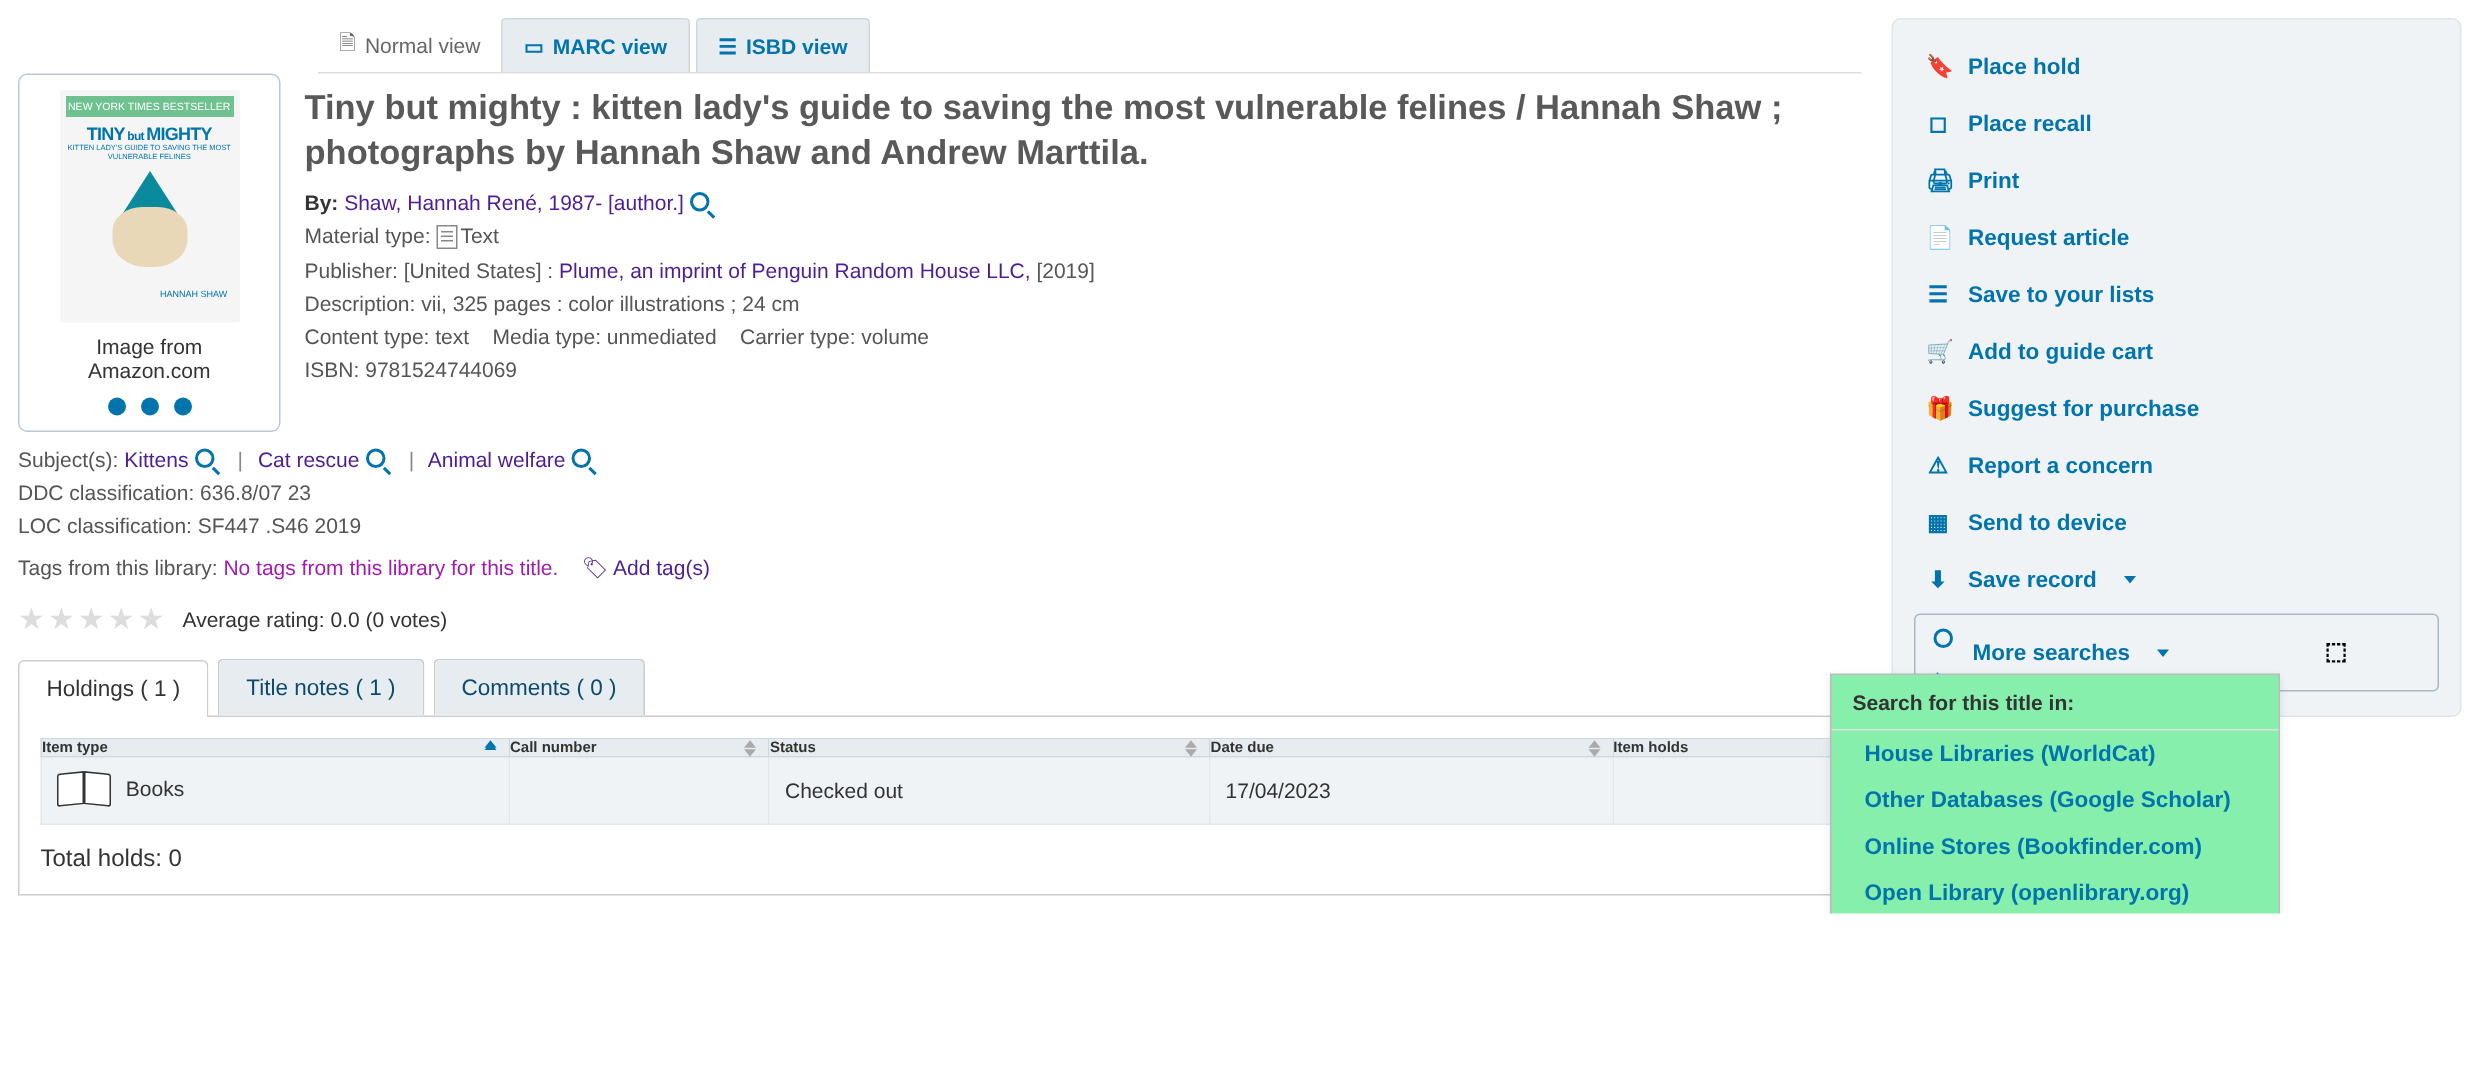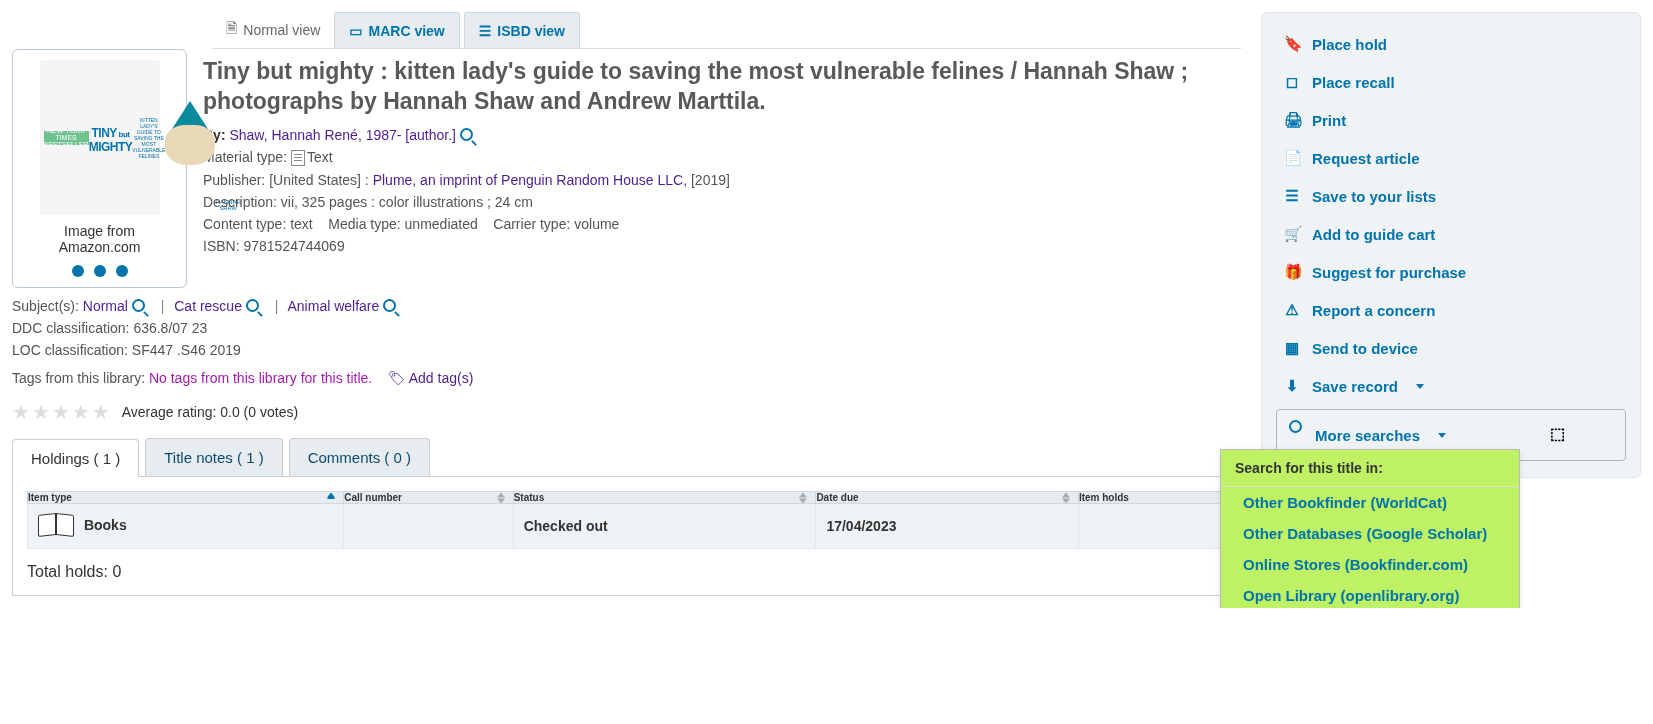--- a/index.html
+++ b/index.html
@@ -51,21 +51,21 @@
     padding: 10px;
     text-align: center;
     flex-shrink: 0;
   }
   .cover-img {
     width: 120px; height: 155px;
     margin: 0 auto 8px;
     background: #f5f5f5;
     border-radius: 2px;
     display: flex;
-    flex-direction: row;
+    flex-direction: column;
     align-items: center;
     justify-content: flex-start;
     padding: 4px;
   }
   .cover-banner {
     width: 100%; height: 14px;
     background: #6fc290;
     font-size: 7px; color: #fff;
     display: flex; align-items: center; justify-content: center;
   }
@@ -153,21 +153,21 @@
   
   .tab-panel { border: 1px solid #ccc; padding: 14px; }
   
   
   table { width: 100%; border-collapse: collapse; }
   th {
     background: #e6ecf0; border: 1px solid #cdd8e0;
     text-align: left; padding: 0; font-size: 10px;
     color: #333; position: relative;
   }
-  td { border: 1px solid #e0e7ed; padding: 10px; background: #eff3f6; font-size: 14px; font-weight: bold; }
+  td { border: 1px solid #e0e7ed; padding: 10px; background: #eff3f6; font-size: 14px; }
   .sort-arrows {
     position: absolute; right: 8px; top: 50%; transform: translateY(-50%);
     display: flex; flex-direction: column; gap: 1px;
   }
   .sort-arrows .up, .sort-arrows .down {
     width: 0; height: 0; border-left: 4px solid transparent;
     border-right: 4px solid transparent;
   }
   .sort-arrows .up { border-bottom: 5px solid #aaa; }
   .sort-arrows .down { border-top: 5px solid #aaa; }
@@ -210,21 +210,21 @@
     width: 0; height: 0;
     border-left: 4px solid transparent;
     border-right: 4px solid transparent;
     border-top: 5px solid #0174ad;
     vertical-align: middle;
   }
   
   
   .dropdown {
     position: absolute;
-    background: #bef264;
+    background: #86efac;
     border: 1px solid #bbb;
     border-radius: 0 0 4px 4px;
     width: 300px;
     box-shadow: 0 2px 6px rgba(0,0,0,0.1);
     z-index: 10;
   }
   .dropdown-header {
     padding: 10px 14px; font-weight: bold; font-size: 14px;
     border-bottom: 1px solid #ddd; color: #333;
   }
@@ -323,21 +323,21 @@
 
         <div class="field">
           <span class="label">ISBN:</span>
           <span>9781524744069</span>
         </div>
       </div>
     </div>
 
     <div class="full-row field">
       <span class="label">Subject(s):</span>
-      <a href="#">Normal</a>
+      <a href="#">Kittens</a>
       <a href="#" class="srch-icon" style="color:#0174ad"></a>
       <span class="sep">|</span>
       <a href="#">Cat rescue</a>
       <a href="#" class="srch-icon" style="color:#0174ad"></a>
       <span class="sep">|</span>
       <a href="#">Animal welfare</a>
       <a href="#" class="srch-icon" style="color:#0174ad"></a>
     </div>
 
     <div class="field">
@@ -478,21 +478,21 @@
       </div>
       <div class="dd-wrap">
         <div class="action boxed" style="position:relative">
           <span class="ico srch-icon"></span>
           <span>More searches</span>
           <span class="caret-down"></span>
           <span class="cursor-icon" style="right:60px;top:14px">⬚</span>
         </div>
         <div class="dropdown" style="right:120px;top:40px">
           <div class="dropdown-header">Search for this title in:</div>
-          <div class="dropdown-item">Other Bookfinder (WorldCat)</div>
+          <div class="dropdown-item">House Libraries (WorldCat)</div>
           <div class="dropdown-item">Other Databases (Google Scholar)</div>
           <div class="dropdown-item">Online Stores (Bookfinder.com)</div>
           <div class="dropdown-item">Open Library (openlibrary.org)</div>
         </div>
       </div>
     </div>
   </div>
 </div>
 
 </body></html>

